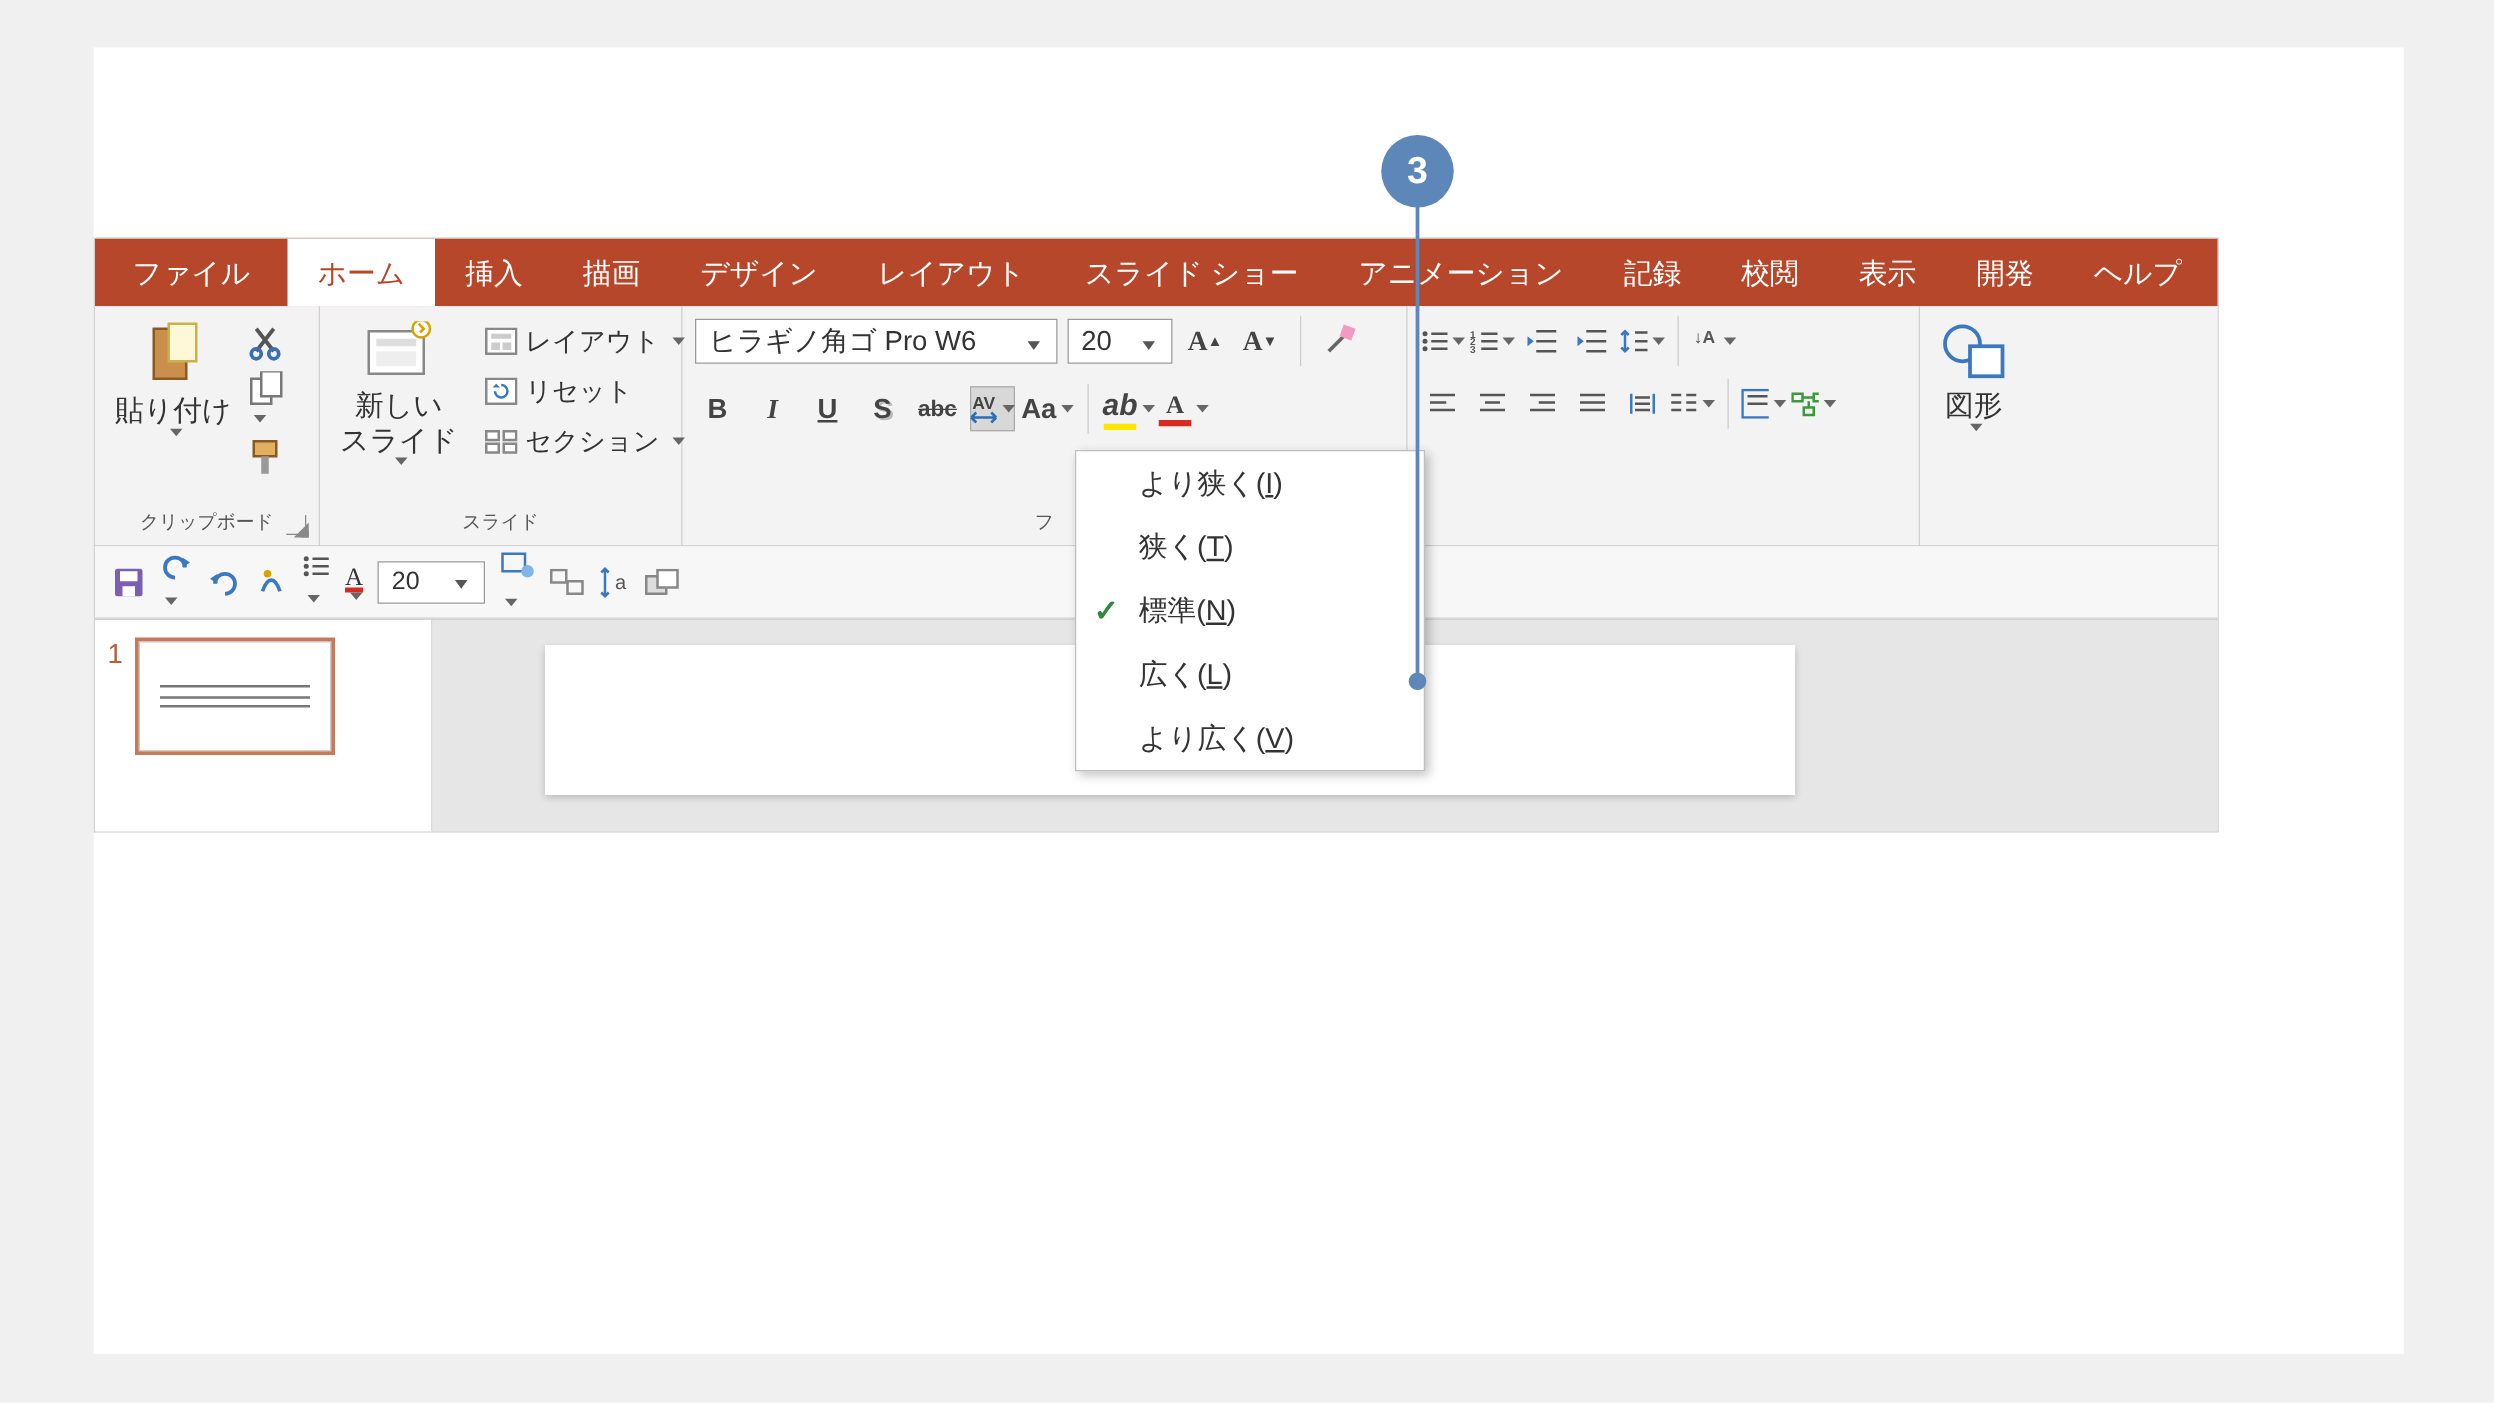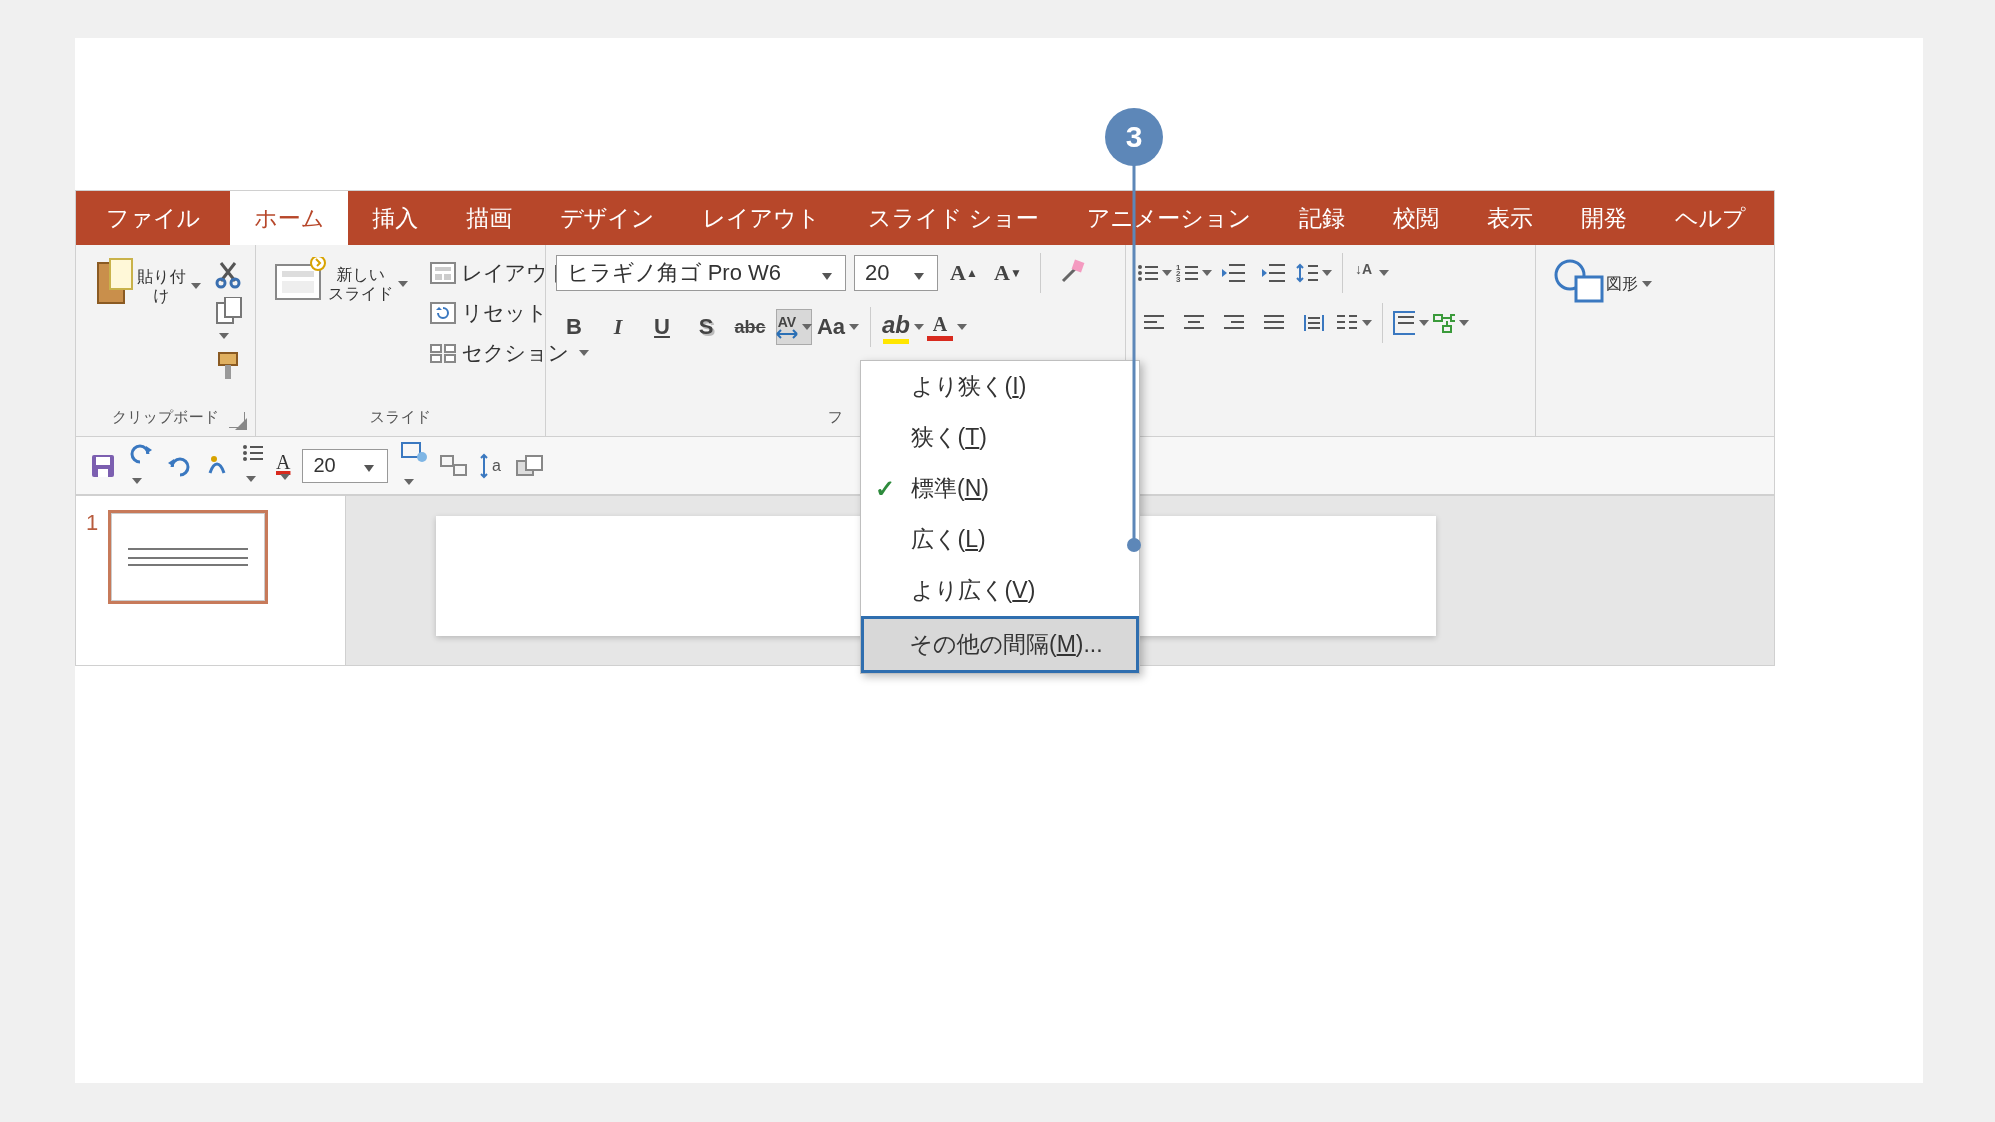--- a/index.html
+++ b/index.html
@@ -102,24 +102,24 @@
     right:-3px;bottom:-3px;
     width:0;height:0;
     border-left:6px solid transparent;
     border-top:6px solid transparent;
     border-right:6px solid #888;
     border-bottom:6px solid #888;
   }
 
   .big-btn {
     display:flex;
-    flex-direction:row;
+    flex-direction:column;
     align-items:center;
     justify-content:flex-end;
-    font-size:16px;
+    font-size:23px;
     padding: 4px 6px 0 6px;
     line-height:1.2;
     text-align:center;
   }
   .big-btn .icon { margin-bottom:6px; }
 
   .col { display:flex; flex-direction:column; gap:8px; }
   .row { display:flex; align-items:center; gap:8px; }
   .mini-btn {
     display:flex; align-items:center; gap:6px;
@@ -678,18 +678,13 @@
   <div class="item">
     <span>広く(</span>
       <span class="u">L</span>
       <span>)</span>
   </div>
   <div class="item">
     <span>より広く(</span>
       <span class="u">V</span>
       <span>)</span>
   </div>
-  <div class="item more">
-    <span>その他の間隔(</span>
-      <span class="u">M</span>
-      <span>)...</span>
-  </div>
 </div>
 
 </body></html>

